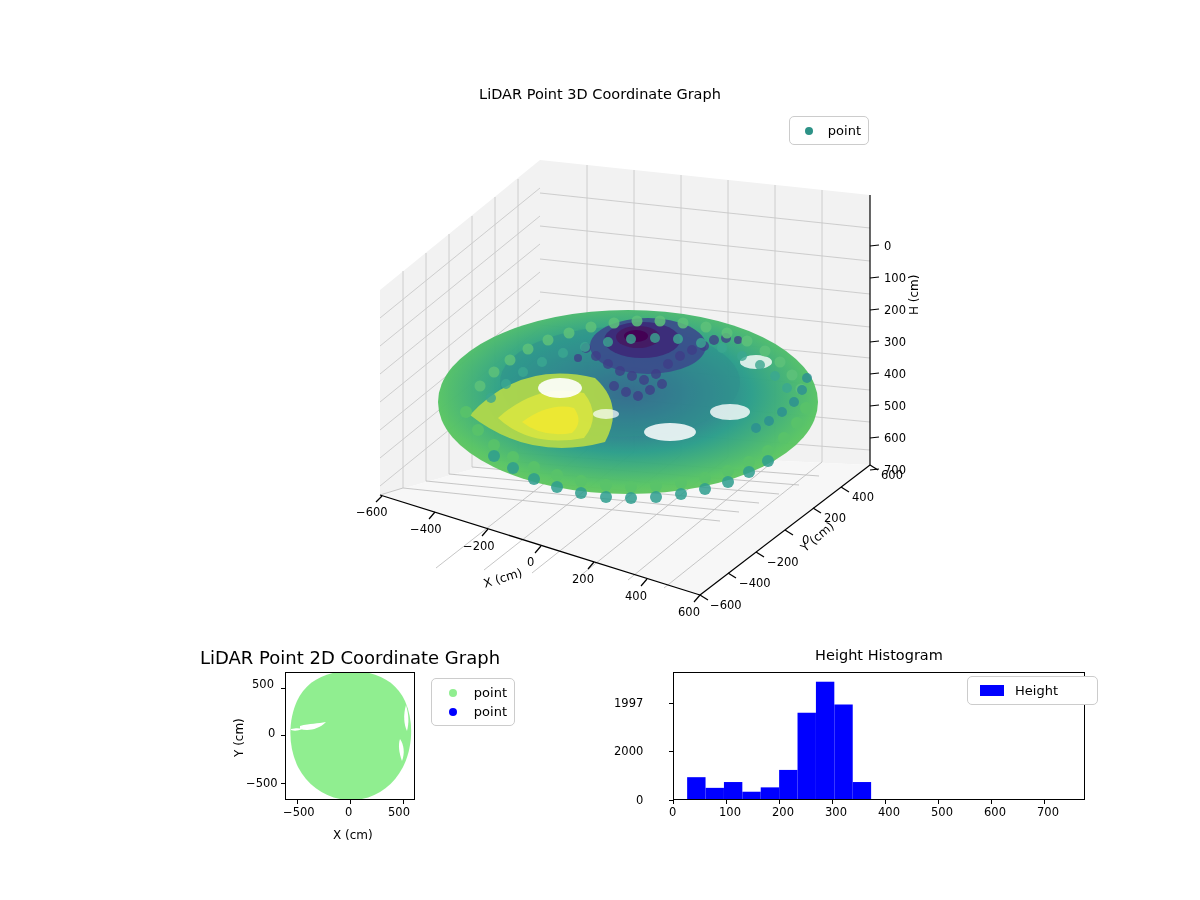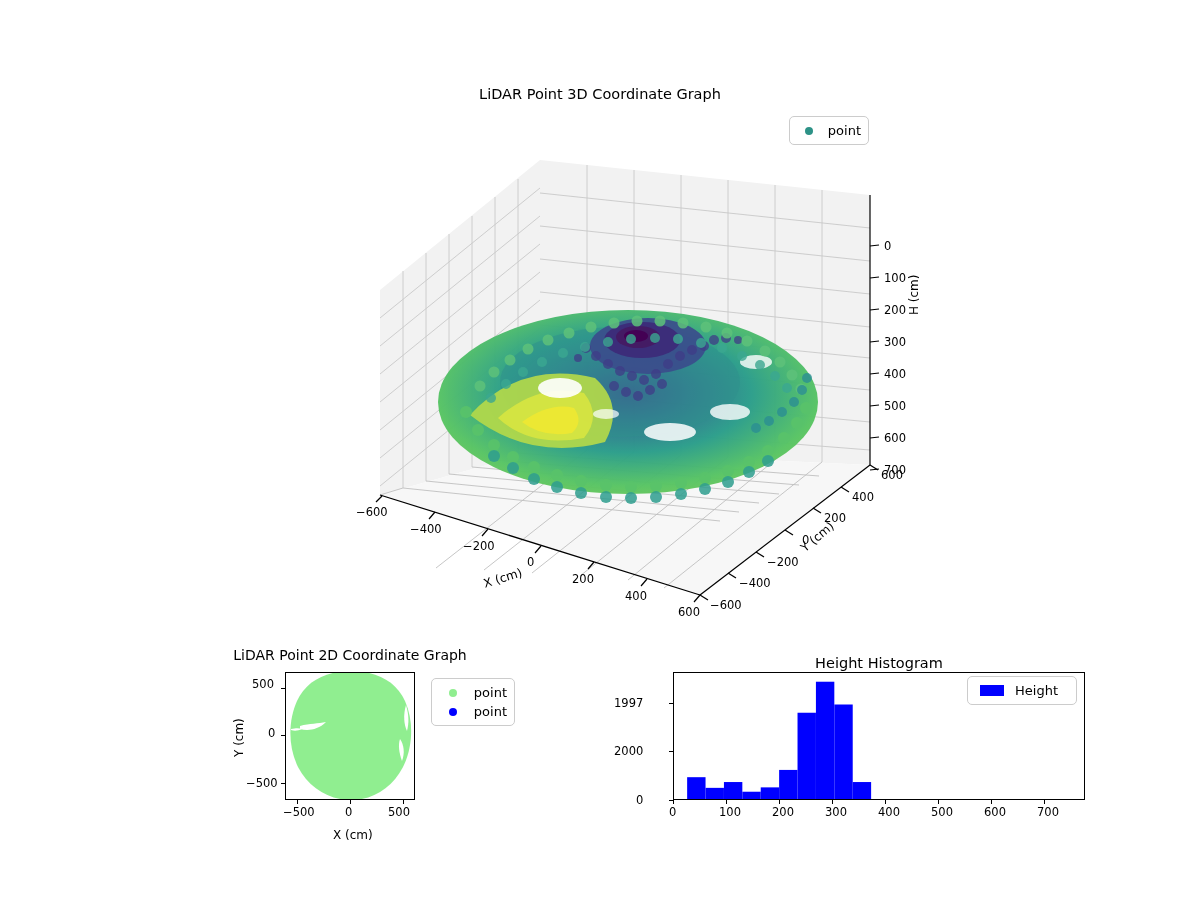--- a/index.html
+++ b/index.html
@@ -3,22 +3,22 @@
 <meta charset="utf-8">
 <style>
   html,body{margin:0;padding:0;background:#ffffff;}
   body{width:1200px;height:900px;position:relative;overflow:hidden;
        font-family:"DejaVu Sans","Liberation Sans",sans-serif;color:#000;}
   .fig{position:absolute;inset:0;}
   .t{position:absolute;white-space:nowrap;}
 
   
   #title3d{left:600px;top:86px;transform:translateX(-50%);font-size:14.5px;}
-  #title2d{left:350px;top:647px;transform:translateX(-50%);font-size:14px;}
-  #titlehist{left:879px;top:647px;transform:translateX(-50%);font-size:14.5px;margin-top:8px;}
+  #title2d{left:350px;top:647px;transform:translateX(-50%);font-size:18px;}
+  #titlehist{left:879px;top:647px;transform:translateX(-50%);font-size:14.5px;}
 
   
   .legend{position:absolute;background:#fff;border:1px solid #cccccc;border-radius:5px;
           padding:4px 7px;box-sizing:border-box;}
   .lgrow{display:flex;align-items:center;height:19px;}
   .lgmark{width:34px;display:flex;align-items:center;justify-content:center;}
   .dot{width:8px;height:8px;border-radius:50%;display:block;}
   .patch{width:24px;height:11px;display:block;}
   .lglabel{font-size:13px;padding-left:6px;}
 
@@ -403,21 +403,21 @@
   <span class="htk" style="left:1037px;top:805px;">700</span>
   <span class="tickmark" style="left:673px;top:800px;width:1px;height:4px;"></span>
   <span class="tickmark" style="left:726px;top:800px;width:1px;height:4px;"></span>
   <span class="tickmark" style="left:779px;top:800px;width:1px;height:4px;"></span>
   <span class="tickmark" style="left:832px;top:800px;width:1px;height:4px;"></span>
   <span class="tickmark" style="left:885px;top:800px;width:1px;height:4px;"></span>
   <span class="tickmark" style="left:938px;top:800px;width:1px;height:4px;"></span>
   <span class="tickmark" style="left:991px;top:800px;width:1px;height:4px;"></span>
   <span class="tickmark" style="left:1044px;top:800px;width:1px;height:4px;"></span>
 
-  <div class="legend" id="legendhist" style="left:967px;top:676px;width:110px;">
+  <div class="legend" id="legendhist" style="left:967px;top:676px;width:131px;">
     <div class="lgrow">
       <span class="lgmark">
           <i class="patch" style="background:#0000ff"></i>
         </span>
       <span class="lglabel">Height</span>
     </div>
   </div>
 
 </div>
 

